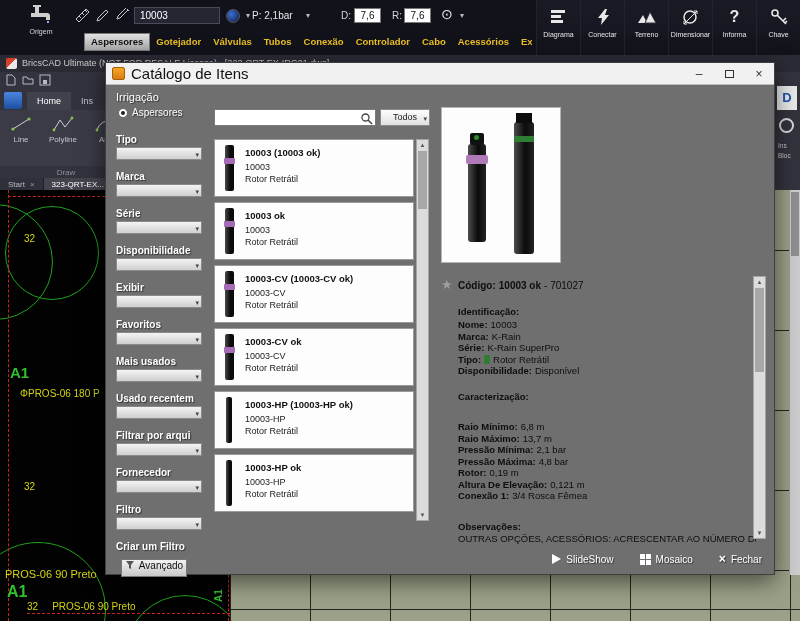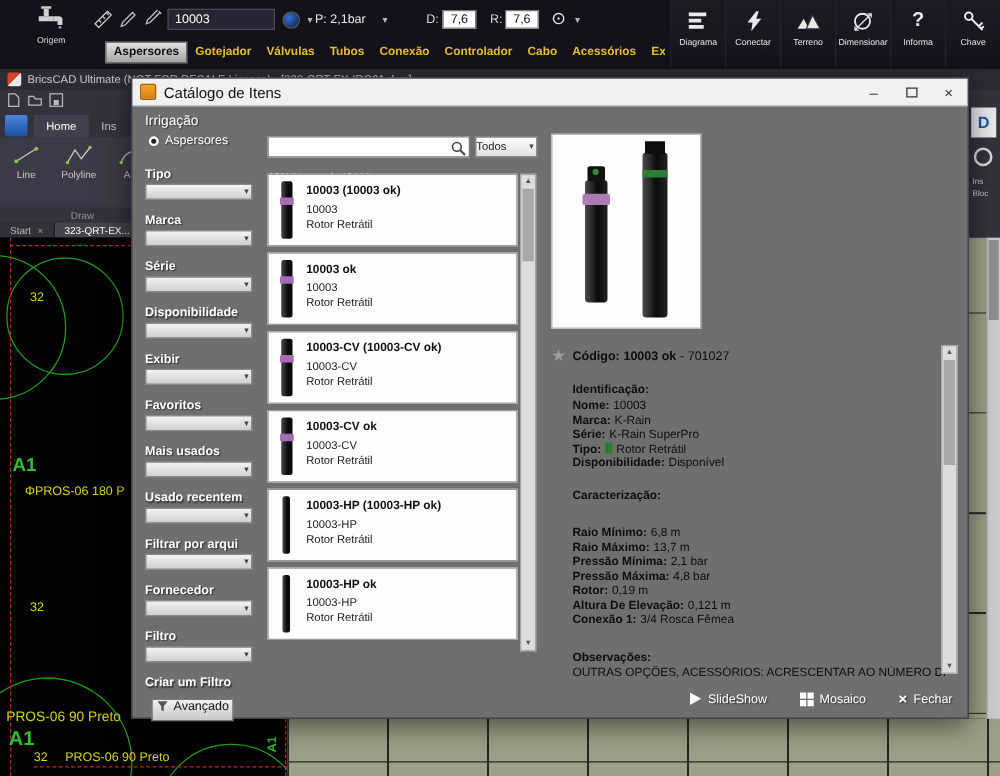--- a/index.html
+++ b/index.html
@@ -84,21 +84,21 @@
   .cadbottom{position:absolute;left:230px;top:575px;width:570px;height:46px;background:#9ba188;z-index:1;background-image:repeating-linear-gradient(90deg,#23281e 0 1px,transparent 1px 80px)}
   .cadbottom .hline{position:absolute;left:0;top:34px;width:100%;height:1px;background:#23281e}
   .cadright{position:absolute;left:775px;top:190px;width:25px;height:385px;background:#9ba188;z-index:1;background-image:repeating-linear-gradient(180deg,#23281e 0 1px,transparent 1px 80px);background-position:0 60px}
   .rsb{position:absolute;right:0;top:0;width:11px;height:100%;background:#cdcdcd;border-left:1px solid #9a9a9a}
   .rsbthumb{position:absolute;left:1px;top:2px;width:8px;height:64px;background:#8f8f8f;display:block}
 
   
   .dialog{position:absolute;left:105px;top:62px;width:670px;height:513px;background:#6f6f6f;border:1px solid #3f3f3f;box-shadow:0 6px 22px rgba(0,0,0,.55);z-index:10}
   .dtitle{height:22px;background:#f1f1f1;display:flex;align-items:center;border-bottom:1px solid #bdbdbd}
   .dicon{width:13px;height:13px;margin:0 6px;background:linear-gradient(#f6a623,#d97b14);border:1px solid #a85f0a;border-radius:2px}
-  .dtitle .txt{font-size:12px;color:#111;flex:1}
+  .dtitle .txt{font-size:15px;color:#111;flex:1}
   .winbtn{width:30px;height:21px;display:flex;align-items:center;justify-content:center;color:#333;font-size:12px;cursor:default}
   .maxbox{width:9px;height:8px;border:1px solid #333;display:block}
   .dbody{position:relative;height:489px}
 
   
   .sbar{position:absolute;left:10px;top:6px;width:86px}
   .sec{color:#fff;font-weight:normal;font-size:11px;text-shadow:1px 1px 1px rgba(0,0,0,.55)}
   .radio-row{display:flex;align-items:center;gap:4px;margin:4px 0 16px 2px;color:#fff;font-size:10px;text-shadow:1px 1px 1px rgba(0,0,0,.55)}
   .radio{width:10px;height:10px;border-radius:50%;background:#fff;border:1px solid #666;position:relative;flex:none}
   .radio::after{content:"";position:absolute;left:2px;top:2px;width:4px;height:4px;border-radius:50%;background:#222}
@@ -107,21 +107,21 @@
   .fselect{height:13px;background:linear-gradient(#f4f4f4,#cfcfcf);border:1px solid #8a8a8a;position:relative}
   .chev{position:absolute;right:2px;top:50%;transform:translateY(-50%);font-size:7px;color:#444;line-height:1}
   .createf{color:#fff;font-weight:bold;font-size:10px;text-shadow:1px 1px 1px rgba(0,0,0,.55);margin:2px 0 7px}
   .advbtn{margin-left:5px;width:66px;height:18px;background:linear-gradient(#f2f2f2,#c8c8c8);border:1px solid #777;display:flex;align-items:flex-start;justify-content:center;gap:4px;font-size:10px;color:#111}
 
   
   .mid{position:absolute;left:104px;top:0;width:224px;height:489px}
   .sinput{position:absolute;left:4px;top:24px;width:162px;height:17px;background:#fff;border:1px solid #7a7a7a}
   .sinput input{width:140px;height:14px;border:0;outline:none;font-size:10px;padding-left:3px;background:transparent}
   .mag{position:absolute;right:2px;top:2px}
-  .allsel{position:absolute;left:170px;top:24px;width:50px;height:17px;background:linear-gradient(#fdfdfd,#e0e0e0);border:1px solid #8a8a8a;font-size:9px;color:#222;line-height:15px;padding-left:0}
+  .allsel{position:absolute;left:170px;top:24px;width:50px;height:17px;background:linear-gradient(#fdfdfd,#e0e0e0);border:1px solid #8a8a8a;font-size:9px;color:#222;line-height:15px;padding-left:12px}
   .count{position:absolute;left:5px;top:52px;color:#f2f2f2;font-size:8px;text-shadow:1px 1px 1px rgba(0,0,0,.55)}
   .list{position:absolute;left:4px;top:54px;width:200px;height:382px}
   .card{height:58px;margin-bottom:5px;background:#fdfdfd;border:1px solid #9a9a9a;padding:4px 4px 4px 6px;display:flex;gap:8px}
   .thumb{width:16px;display:flex;align-items:center;justify-content:center;flex:none}
   .spr{width:9px;height:46px;background:linear-gradient(90deg,#4a4a4a,#0a0a0a 60%);border-radius:2px;position:relative;display:block}
   .spr.band::after{content:"";position:absolute;left:-1px;top:13px;width:11px;height:6px;background:#a66bb5;border-radius:1px}
   .spr.thin{width:6px}
   .info .t{font-size:9.5px;font-weight:bold;color:#111;margin-top:3px;white-space:nowrap}
   .info .m{font-size:9px;color:#222;margin-top:4px}
   .info .r{font-size:9px;color:#222;margin-top:2px}

